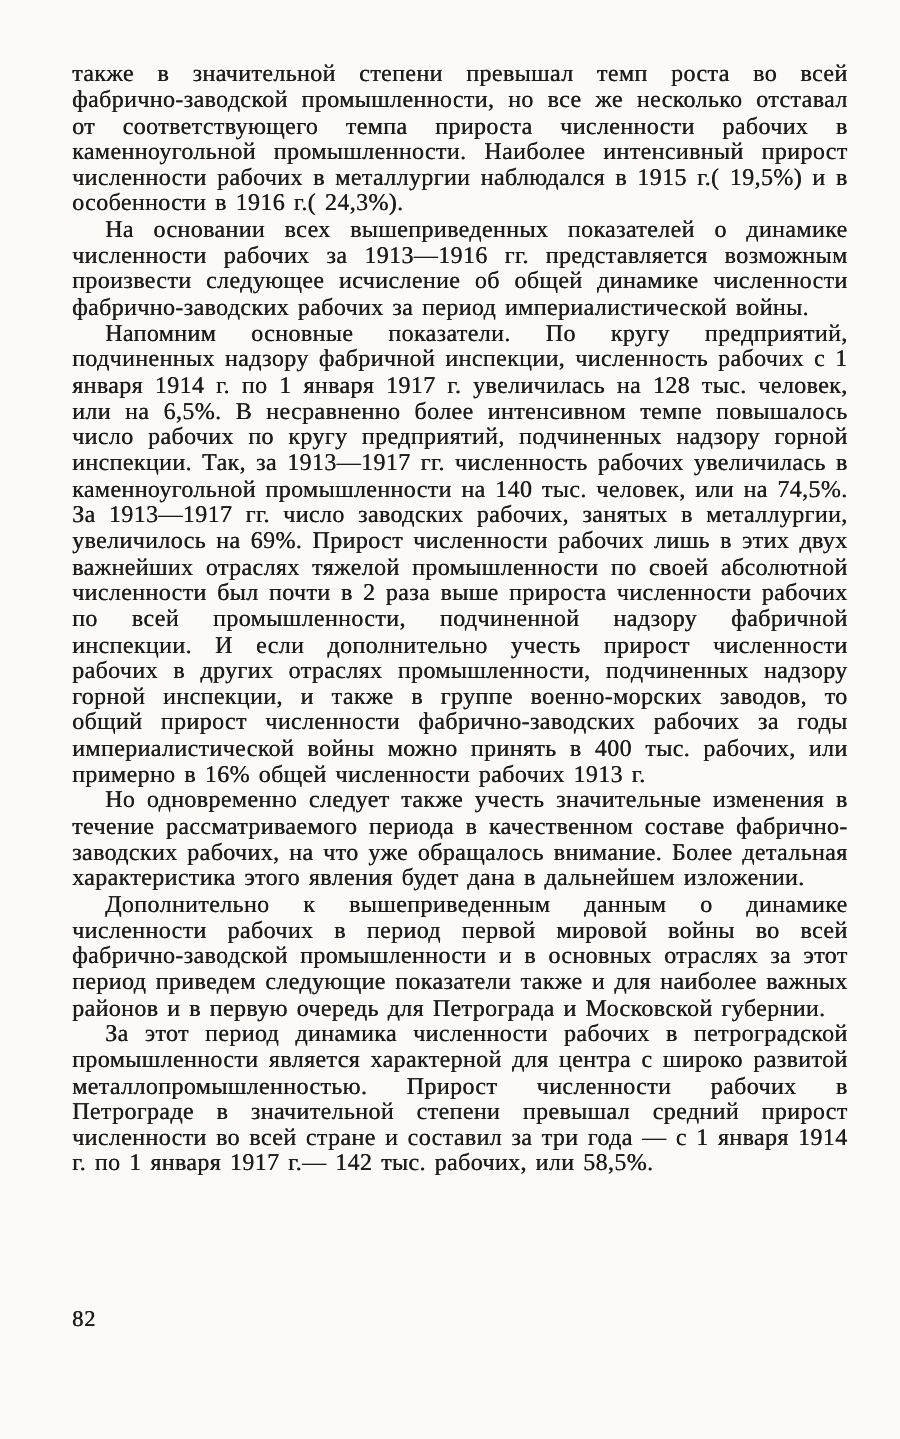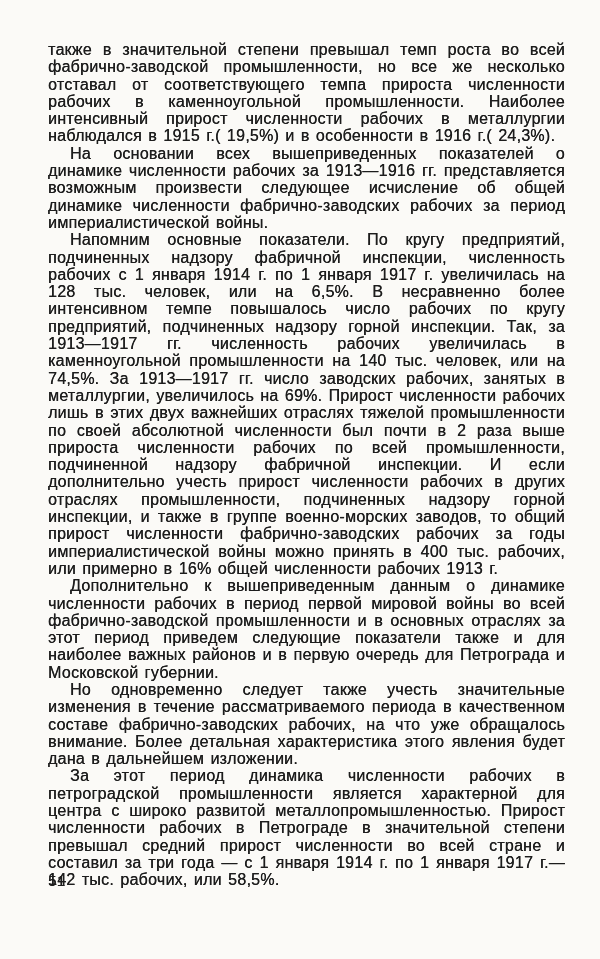--- a/index.html
+++ b/index.html
@@ -13,21 +13,21 @@
     width: 600px;
     height: 959px;
     background: var(--paper);
     overflow: hidden;
   }
   .page {
     position: relative;
     width: 492px;
     height: 959px;
     background: var(--paper);
-    font-family: Liberation Sans, sans-serif;
+    font-family: Liberation Serif, serif;
     color: var(--ink);
   }
   .text-block {
     position: absolute;
     top: 41px;
     left: 48px;
     width: 517px;
     text-align: justify;
     font-size: 16px;
     line-height: 17.3px;
@@ -53,18 +53,18 @@
   }
 </style>
 </head>
 <body>
 
 <div class="page">
   <div class="text-block">
     <p class="no-indent">также в значительной степени превышал темп роста во всей фабрично-заводской промышленности, но все же несколько отставал от соответствующего темпа прироста численности рабочих в каменноугольной промышленности. Наиболее интенсивный прирост численности рабочих в металлургии наблюдался в 1915 г.( 19,5%) и в особенности в 1916 г.( 24,3%).</p>
     <p>На основании всех вышеприведенных показателей о динамике численности рабочих за 1913—1916 гг. представляется возможным произвести следующее исчисление об общей динамике численности фабрично-заводских рабочих за период империалистической войны.</p>
     <p>Напомним основные показатели. По кругу предприятий, подчиненных надзору фабричной инспекции, численность рабочих с 1 января 1914 г. по 1 января 1917 г. увеличилась на 128 тыс. человек, или на 6,5%. В несравненно более интенсивном темпе повышалось число рабочих по кругу предприятий, подчиненных надзору горной инспекции. Так, за 1913—1917 гг. численность рабочих увеличилась в каменноугольной промышленности на 140 тыс. человек, или на 74,5%. За 1913—1917 гг. число заводских рабочих, занятых в металлургии, увеличилось на 69%. Прирост численности рабочих лишь в этих двух важнейших отраслях тяжелой промышленности по своей абсолютной численности был почти в 2 раза выше прироста численности рабочих по всей промышленности, подчиненной надзору фабричной инспекции. И если дополнительно учесть прирост численности рабочих в других отраслях промышленности, подчиненных надзору горной инспекции, и также в группе военно-морских заводов, то общий прирост численности фабрично-заводских рабочих за годы империалистической войны можно принять в 400 тыс. рабочих, или примерно в 16% общей численности рабочих 1913 г.</p>
+    <p>Но одновременно следует также учесть значительные изменения в течение рассматриваемого периода в качественном составе фабрично-заводских рабочих, на что уже обращалось внимание. Более детальная характеристика этого явления будет дана в дальнейшем изложении.</p>
     <p>Дополнительно к вышеприведенным данным о динамике численности рабочих в период первой мировой войны во всей фабрично-заводской промышленности и в основных отраслях за этот период приведем следующие показатели также и для наиболее важных районов и в первую очередь для Петрограда и Московской губернии.</p>
-    <p>Но одновременно следует также учесть значительные изменения в течение рассматриваемого периода в качественном составе фабрично-заводских рабочих, на что уже обращалось внимание. Более детальная характеристика этого явления будет дана в дальнейшем изложении.</p>
     <p>За этот период динамика численности рабочих в петроградской промышленности является характерной для центра с широко развитой металлопромышленностью. Прирост численности рабочих в Петрограде в значительной степени превышал средний прирост численности во всей стране и составил за три года — с 1 января 1914 г. по 1 января 1917 г.— 142 тыс. рабочих, или 58,5%.</p>
   </div>
-  <div class="page-number">51</div>
+  <div class="page-number">82</div>
 </div>
 
 </body></html>

